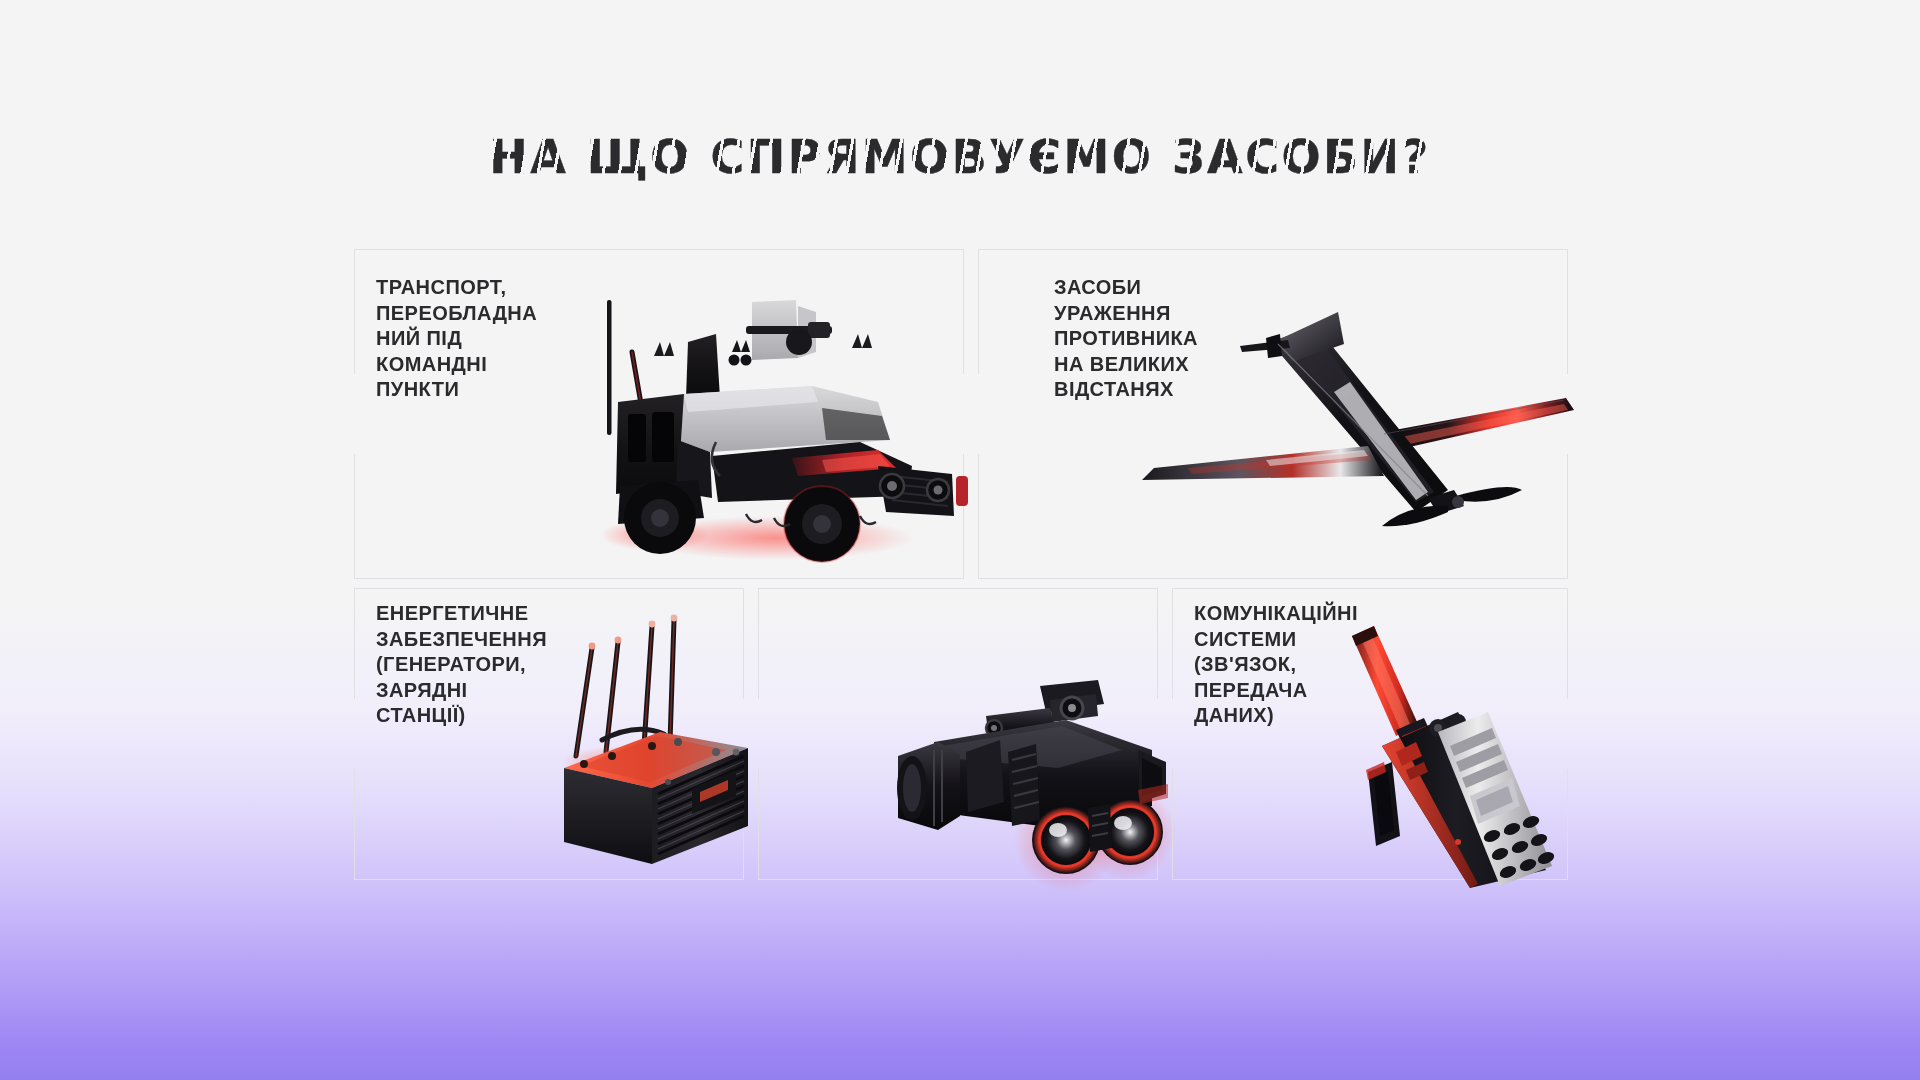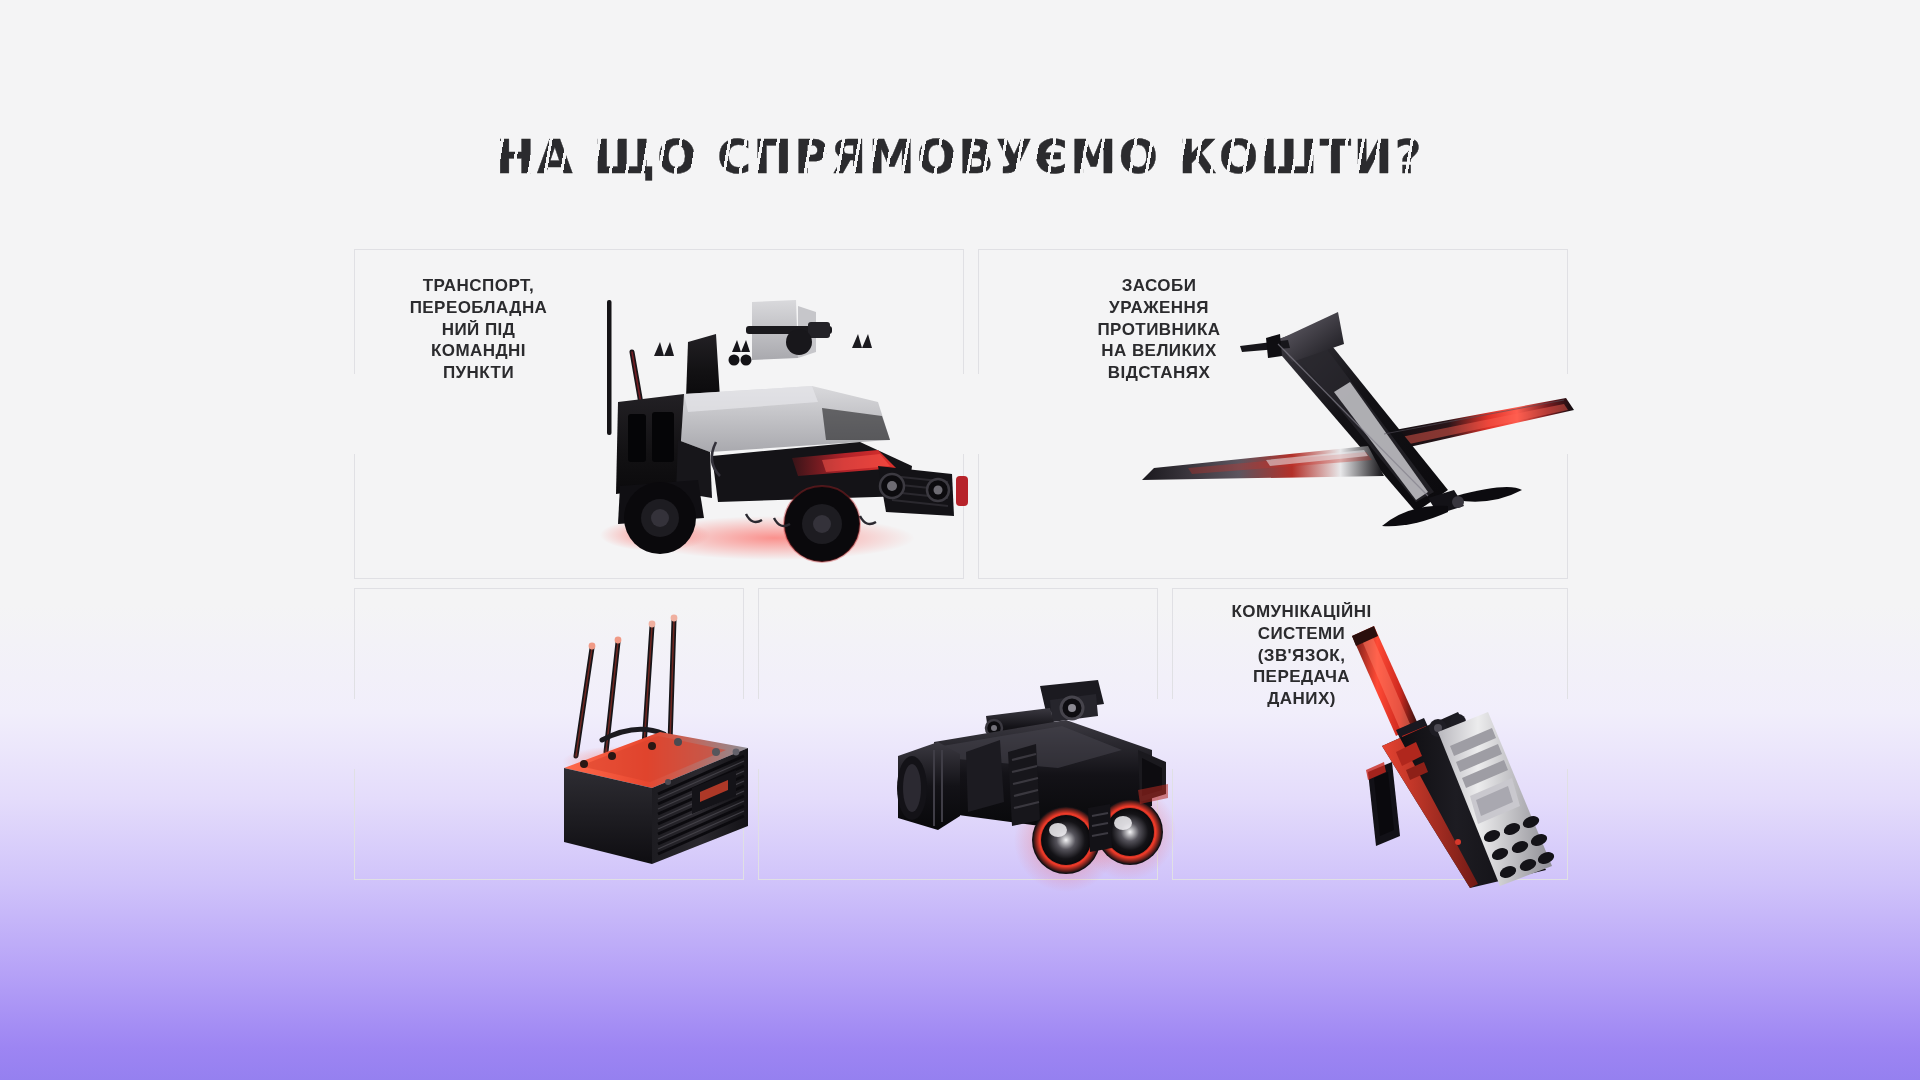--- a/index.html
+++ b/index.html
@@ -78,28 +78,27 @@
   .edge.vl-a   { left:0;  top:0;    width:1px; height:38%; }
   .edge.vl-b   { left:0;  bottom:0; width:1px; height:38%; }
   .edge.vr-a   { right:0; top:0;    width:1px; height:38%; }
   .edge.vr-b   { right:0; bottom:0; width:1px; height:38%; }
 
   
   .caption{
     position:absolute;
     z-index:6;
     color:#2b2b2e;
-    font-size:17px;
+    font-size:20px;
     font-weight:700;
     line-height:1.28;
     letter-spacing:0.45px;
     text-transform:uppercase;
     white-space:pre-line;
     font-family:"Liberation Sans", sans-serif;
-    text-align:center;
   }
 
   
   .art{
     position:absolute;
     z-index:5;
     pointer-events:none;
   }
   .art svg{ display:block; width:100%; height:100%; overflow:visible; }
 
@@ -122,21 +121,21 @@
   #art-4 { left:890px;  top:680px;  width:290px; height:210px; }
   #art-5 { left:1340px; top:620px;  width:230px; height:270px; }
 </style>
 </head>
 <body>
 
 <div id="bg-gradient"></div>
 
 <div id="stage">
 
-  <h1 id="page-title"><span class="stencil">НА ЩО СПРЯМОВУЄМО КОШТИ?</span></h1>
+  <h1 id="page-title"><span class="stencil">НА ЩО СПРЯМОВУЄМО ЗАСОБИ?</span></h1>
 
   <div class="frame" id="frame-1">
     <div class="edge top"></div>
     <div class="edge bottom"></div>
     <div class="edge vl-a"></div>
     <div class="edge vl-b"></div>
     <div class="edge vr-a"></div>
     <div class="edge vr-b"></div>
   </div>
 
@@ -179,20 +178,25 @@
   <div class="caption" id="cap-1">ТРАНСПОРТ,
 ПЕРЕОБЛАДНА
 НИЙ ПІД
 КОМАНДНІ
 ПУНКТИ</div>
   <div class="caption" id="cap-2">ЗАСОБИ
 УРАЖЕННЯ
 ПРОТИВНИКА
 НА ВЕЛИКИХ
 ВІДСТАНЯХ</div>
+  <div class="caption" id="cap-3">ЕНЕРГЕТИЧНЕ
+ЗАБЕЗПЕЧЕННЯ
+(ГЕНЕРАТОРИ,
+ЗАРЯДНІ
+СТАНЦІЇ)</div>
   <div class="caption" id="cap-5">КОМУНІКАЦІЙНІ
 СИСТЕМИ
 (ЗВ'ЯЗОК,
 ПЕРЕДАЧА
 ДАНИХ)</div>
 
   <div class="art" id="art-1">
     <svg viewBox="0 0 420 275">
       <defs>
         <linearGradient id="v-body" x1="0" y1="0" x2="0" y2="1">

